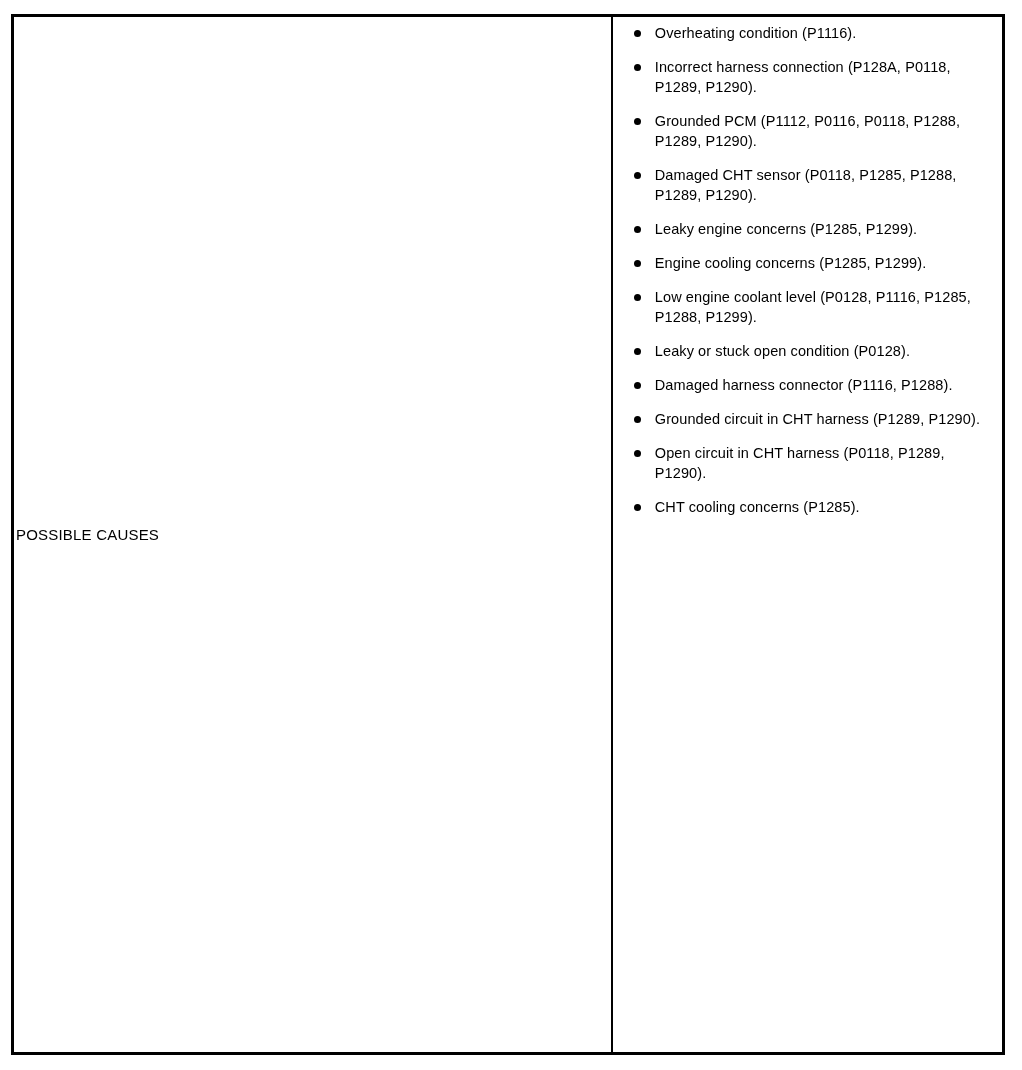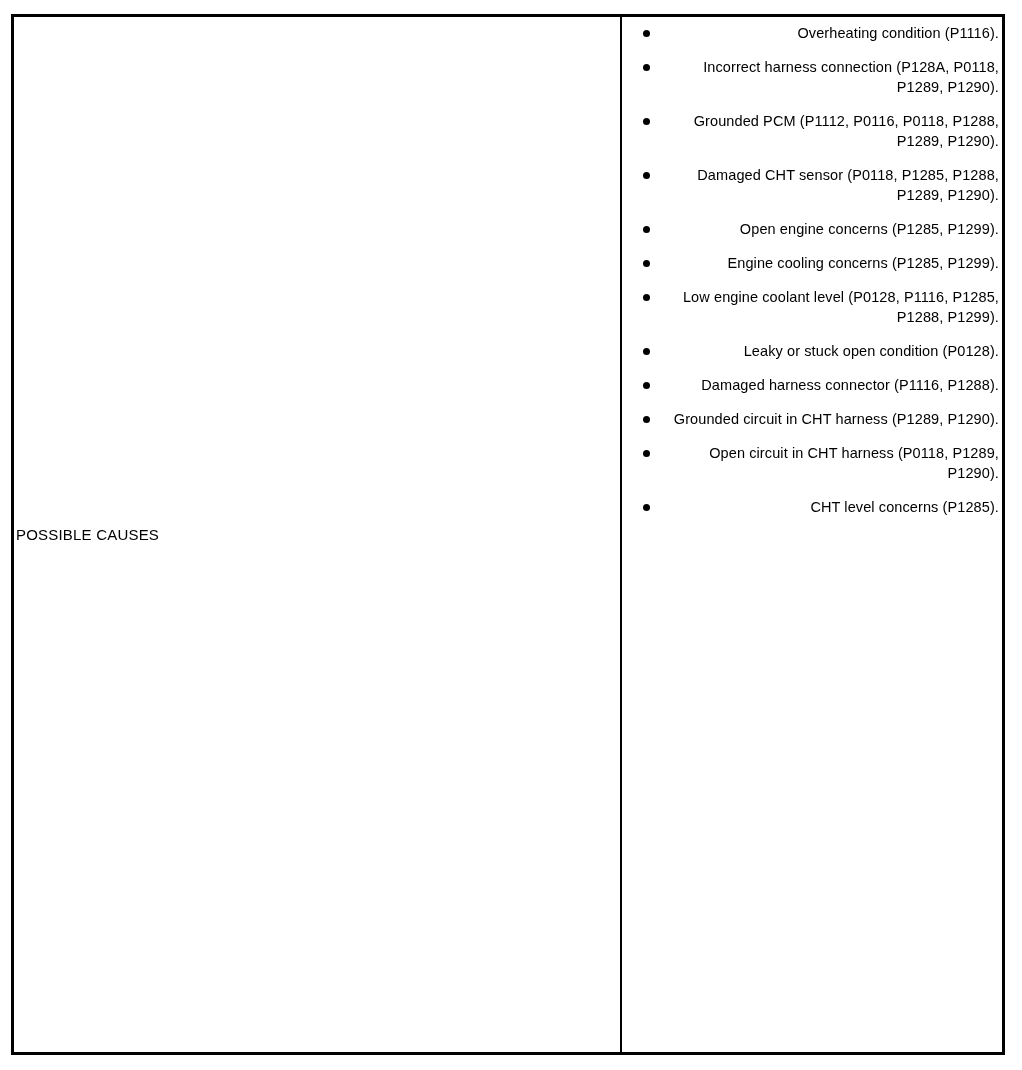--- a/index.html
+++ b/index.html
@@ -53,24 +53,23 @@
     line-height: 18px;
     letter-spacing: 0.2px;
     white-space: nowrap;
     color: #000000;
   }
 
   
   .causes-cell {
     box-sizing: border-box;
     flex: 1 1 auto;
-    padding: 6px 3px 4px 21px;
+    padding: 6px 18px 4px 21px;
     background: #ffffff;
     overflow: hidden;
-    text-align: right;
   }
 
   .causes-list {
     list-style: none;
     margin: 0;
     padding: 0;
   }
 
   .cause-item {
     position: relative;
@@ -124,21 +123,21 @@
         <li class="cause-item">
           <span class="cause-bullet"></span>
           <span class="cause-text">Grounded PCM (P1112, P0116, P0118, P1288, P1289, P1290).</span>
         </li>
         <li class="cause-item">
           <span class="cause-bullet"></span>
           <span class="cause-text">Damaged CHT sensor (P0118, P1285, P1288, P1289, P1290).</span>
         </li>
         <li class="cause-item">
           <span class="cause-bullet"></span>
-          <span class="cause-text">Open engine concerns (P1285, P1299).</span>
+          <span class="cause-text">Leaky engine concerns (P1285, P1299).</span>
         </li>
         <li class="cause-item">
           <span class="cause-bullet"></span>
           <span class="cause-text">Engine cooling concerns (P1285, P1299).</span>
         </li>
         <li class="cause-item">
           <span class="cause-bullet"></span>
           <span class="cause-text">Low engine coolant level (P0128, P1116, P1285, P1288, P1299).</span>
         </li>
         <li class="cause-item">
@@ -152,20 +151,20 @@
         <li class="cause-item">
           <span class="cause-bullet"></span>
           <span class="cause-text">Grounded circuit in CHT harness (P1289, P1290).</span>
         </li>
         <li class="cause-item">
           <span class="cause-bullet"></span>
           <span class="cause-text">Open circuit in CHT harness (P0118, P1289, P1290).</span>
         </li>
         <li class="cause-item">
           <span class="cause-bullet"></span>
-          <span class="cause-text">CHT level concerns (P1285).</span>
+          <span class="cause-text">CHT cooling concerns (P1285).</span>
         </li>
       </ul>
     </div>
 
   </div>
 
 </div>
 
 </body></html>

